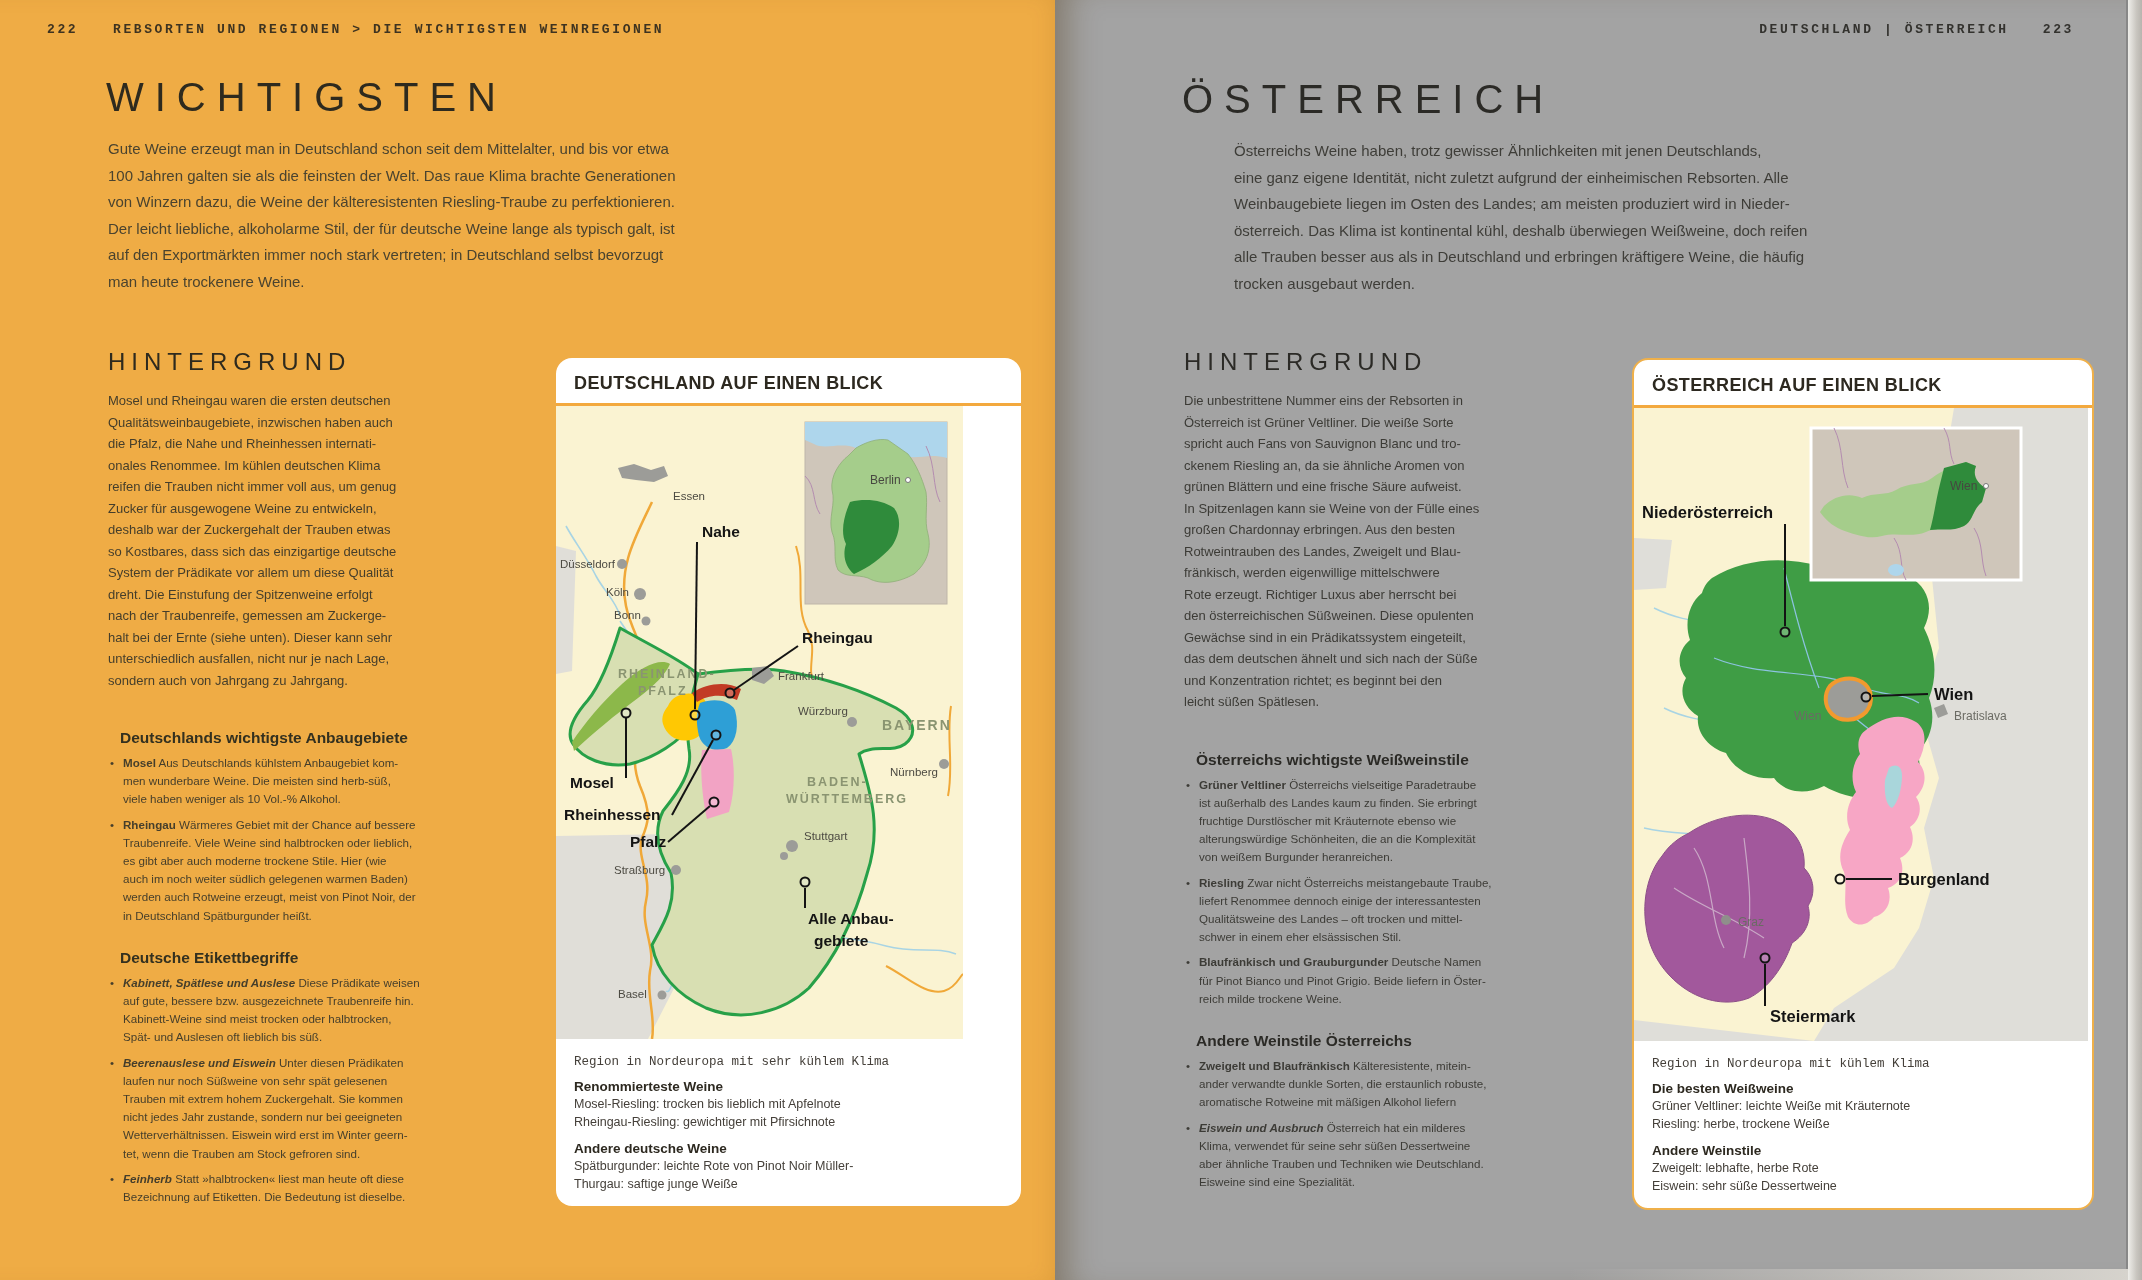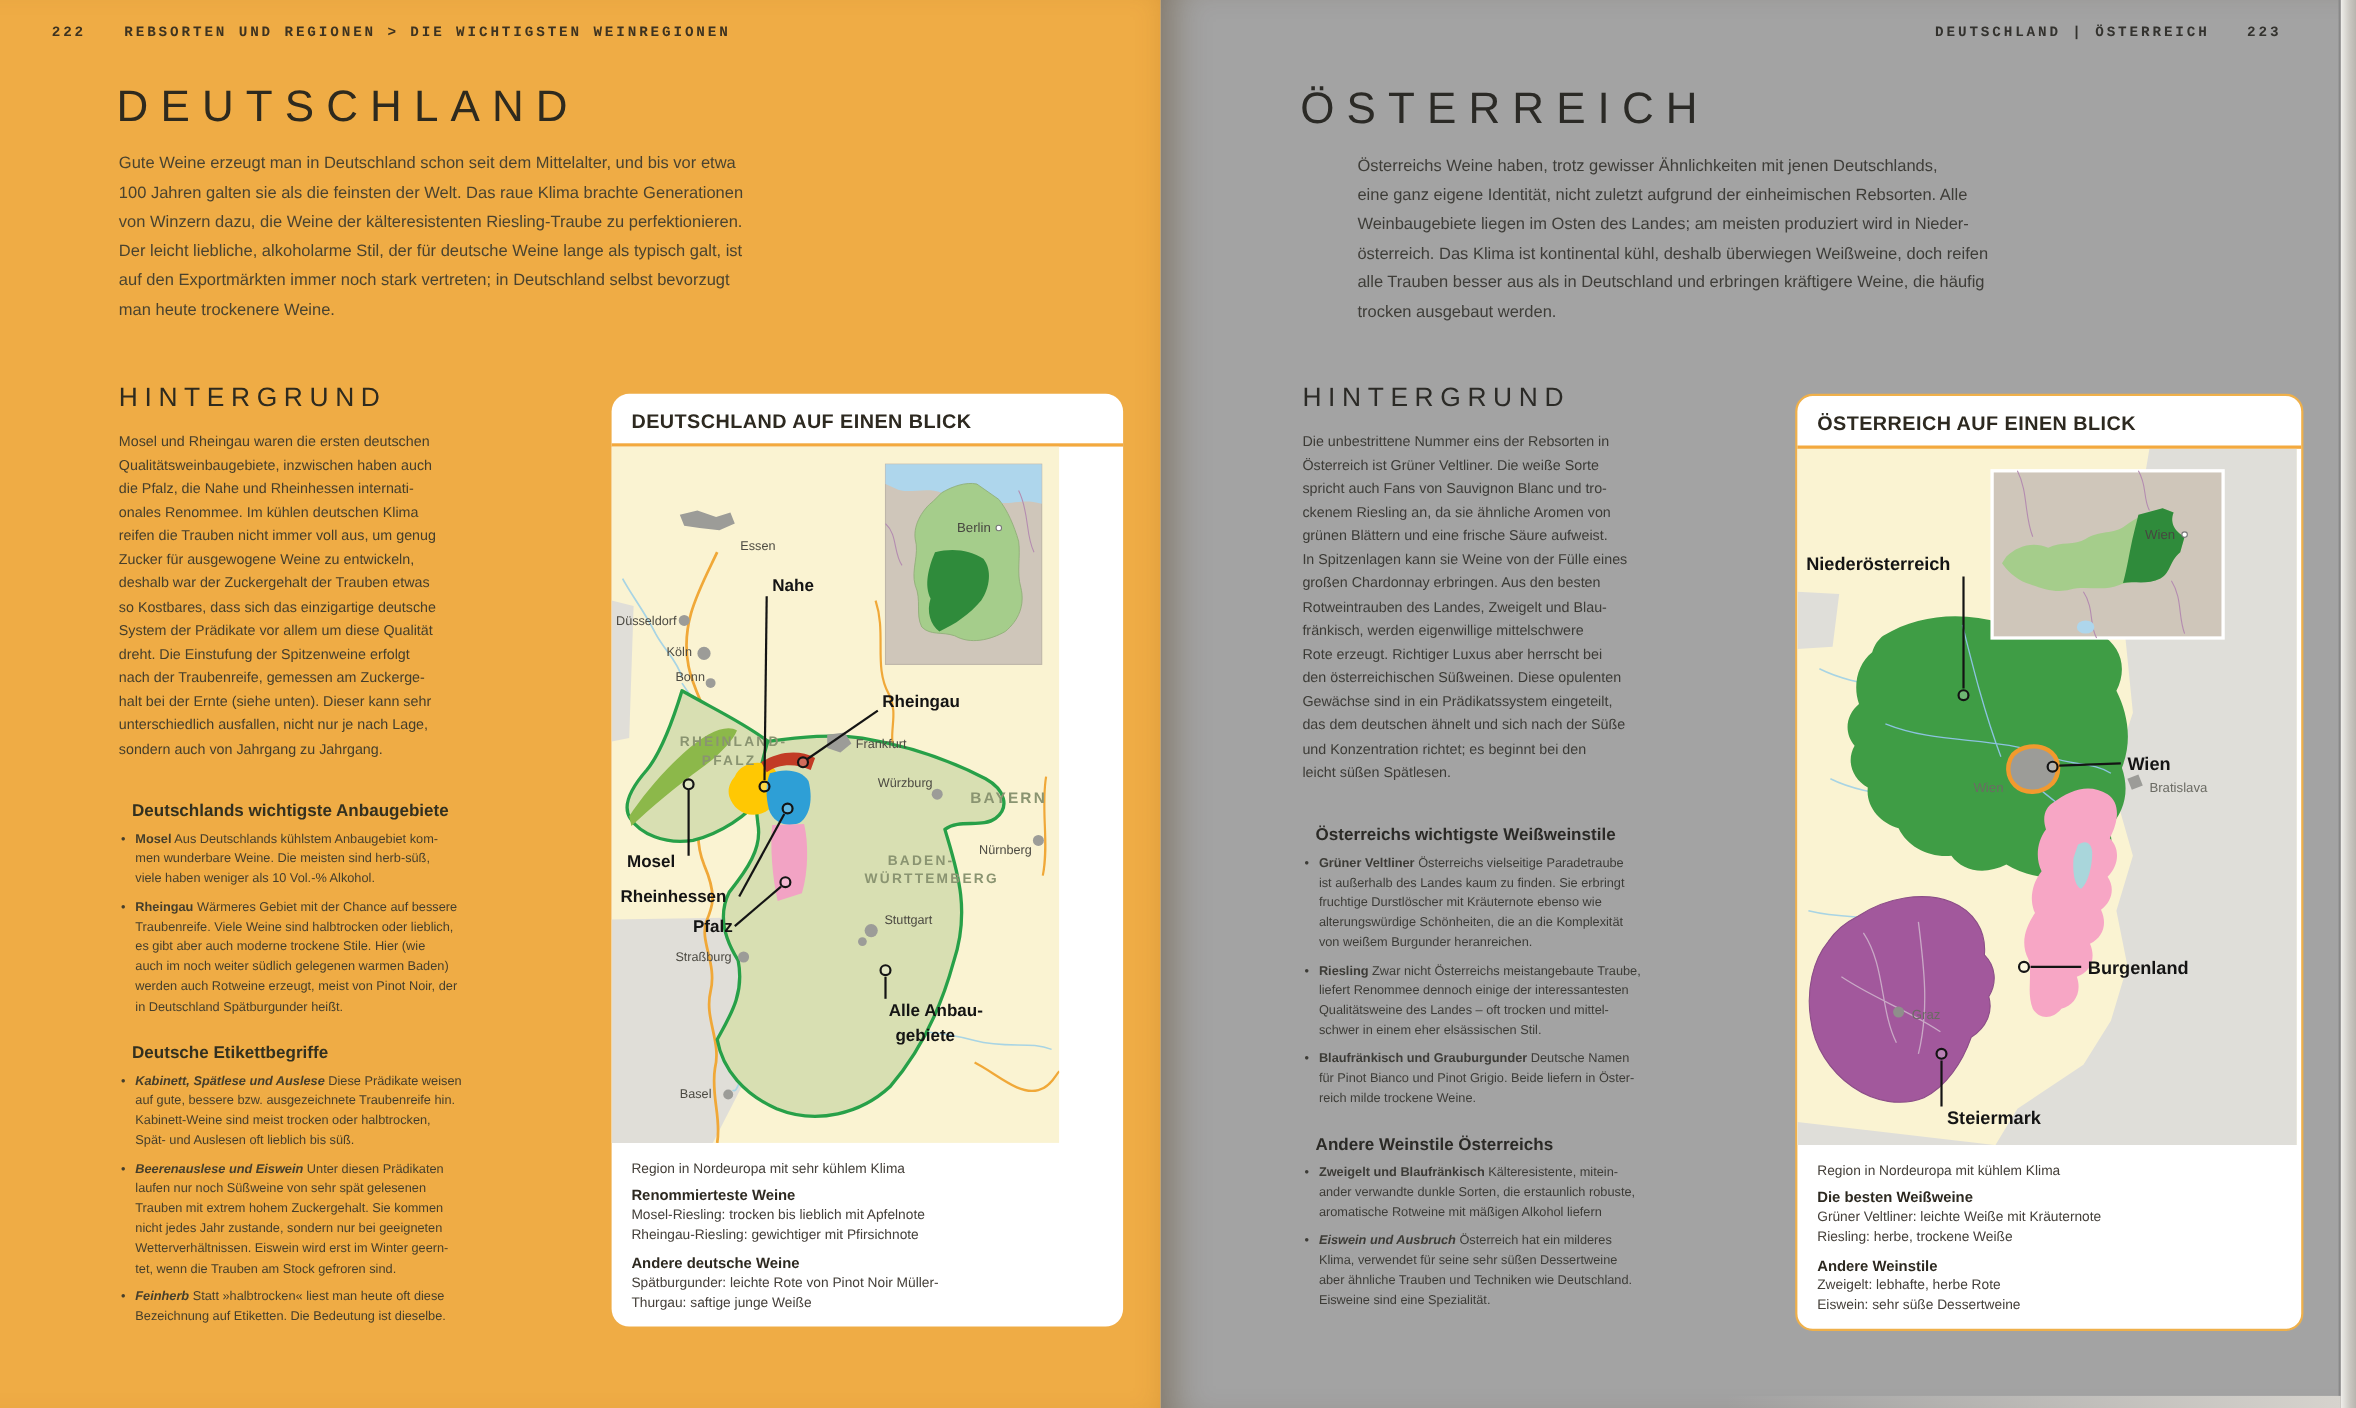--- a/index.html
+++ b/index.html
@@ -41,21 +41,21 @@
   .lead{font-weight:700;}
   .lead.it{font-style:italic;}
   
   .card{position:absolute;background:#fff;border-radius:16px;}
   .card-de{left:556px;top:358px;width:465px;height:848px;}
   .card-at{left:1632px;top:358px;width:458px;height:848px;border:2px solid #EFB04A;}
   .card-head{padding:15px 18px 9px;font-size:18px;font-weight:700;letter-spacing:.4px;color:#2D2920;}
   .card-rule{height:3px;background:#F3A93E;}
   .card-map{display:block;}
   .card-foot{padding:8px 18px 0;}
-  .card-foot .note{font-size:12.5px;color:#45403A;margin:8px 0 4px;}
+  .card-foot .note{font-size:12.5px;color:#45403A;margin:8px 0 4px;font-family:Liberation Mono, monospace;}
   .card-foot h4{font-size:13.5px;font-weight:700;margin:10px 0 1px;color:#2D2920;}
   .card-foot .lines{font-size:12.5px;line-height:18px;white-space:pre-line;color:#45403A;}
   
   svg text{font-family:"Liberation Sans",sans-serif;}
   .lbl-city{font-size:11.5px;fill:#4C4A42;}
   .lbl-city-soft{font-size:12px;fill:#6B6B64;}
   .lbl-state{font-size:12.5px;font-weight:700;fill:#8A9471;letter-spacing:2px;}
   .lbl-call{font-size:15.5px;font-weight:700;fill:#141414;}
   .lbl-call-lg{font-size:16.5px;font-weight:700;fill:#141414;}
   .lbl-inset{font-size:12px;fill:#474740;}
@@ -64,21 +64,21 @@
 </style>
 </head>
 <body>
 
 <div class="stage">
 
   <div class="page page-left">
     <span class="folio folio-num-left">222</span>
     <span class="folio folio-crumb-left">REBSORTEN UND REGIONEN &gt; DIE WICHTIGSTEN WEINREGIONEN</span>
 
-    <h1 class="big-title t-left" style="margin:0;font-weight:400;">DEUTSCHLAND</h1>
+    <h1 class="big-title t-left" style="margin:0;font-weight:400;">WICHTIGSTEN</h1>
     <div class="intro i-left">Gute Weine erzeugt man in Deutschland schon seit dem Mittelalter, und bis vor etwa
 100 Jahren galten sie als die feinsten der Welt. Das raue Klima brachte Generationen
 von Winzern dazu, die Weine der kälteresistenten Riesling-Traube zu perfektionieren.
 Der leicht liebliche, alkoholarme Stil, der für deutsche Weine lange als typisch galt, ist
 auf den Exportmärkten immer noch stark vertreten; in Deutschland selbst bevorzugt
 man heute trockenere Weine.</div>
 
     <div class="col c-left">
       <h2>HINTERGRUND</h2>
       <p class="body">Mosel und Rheingau waren die ersten deutschen

